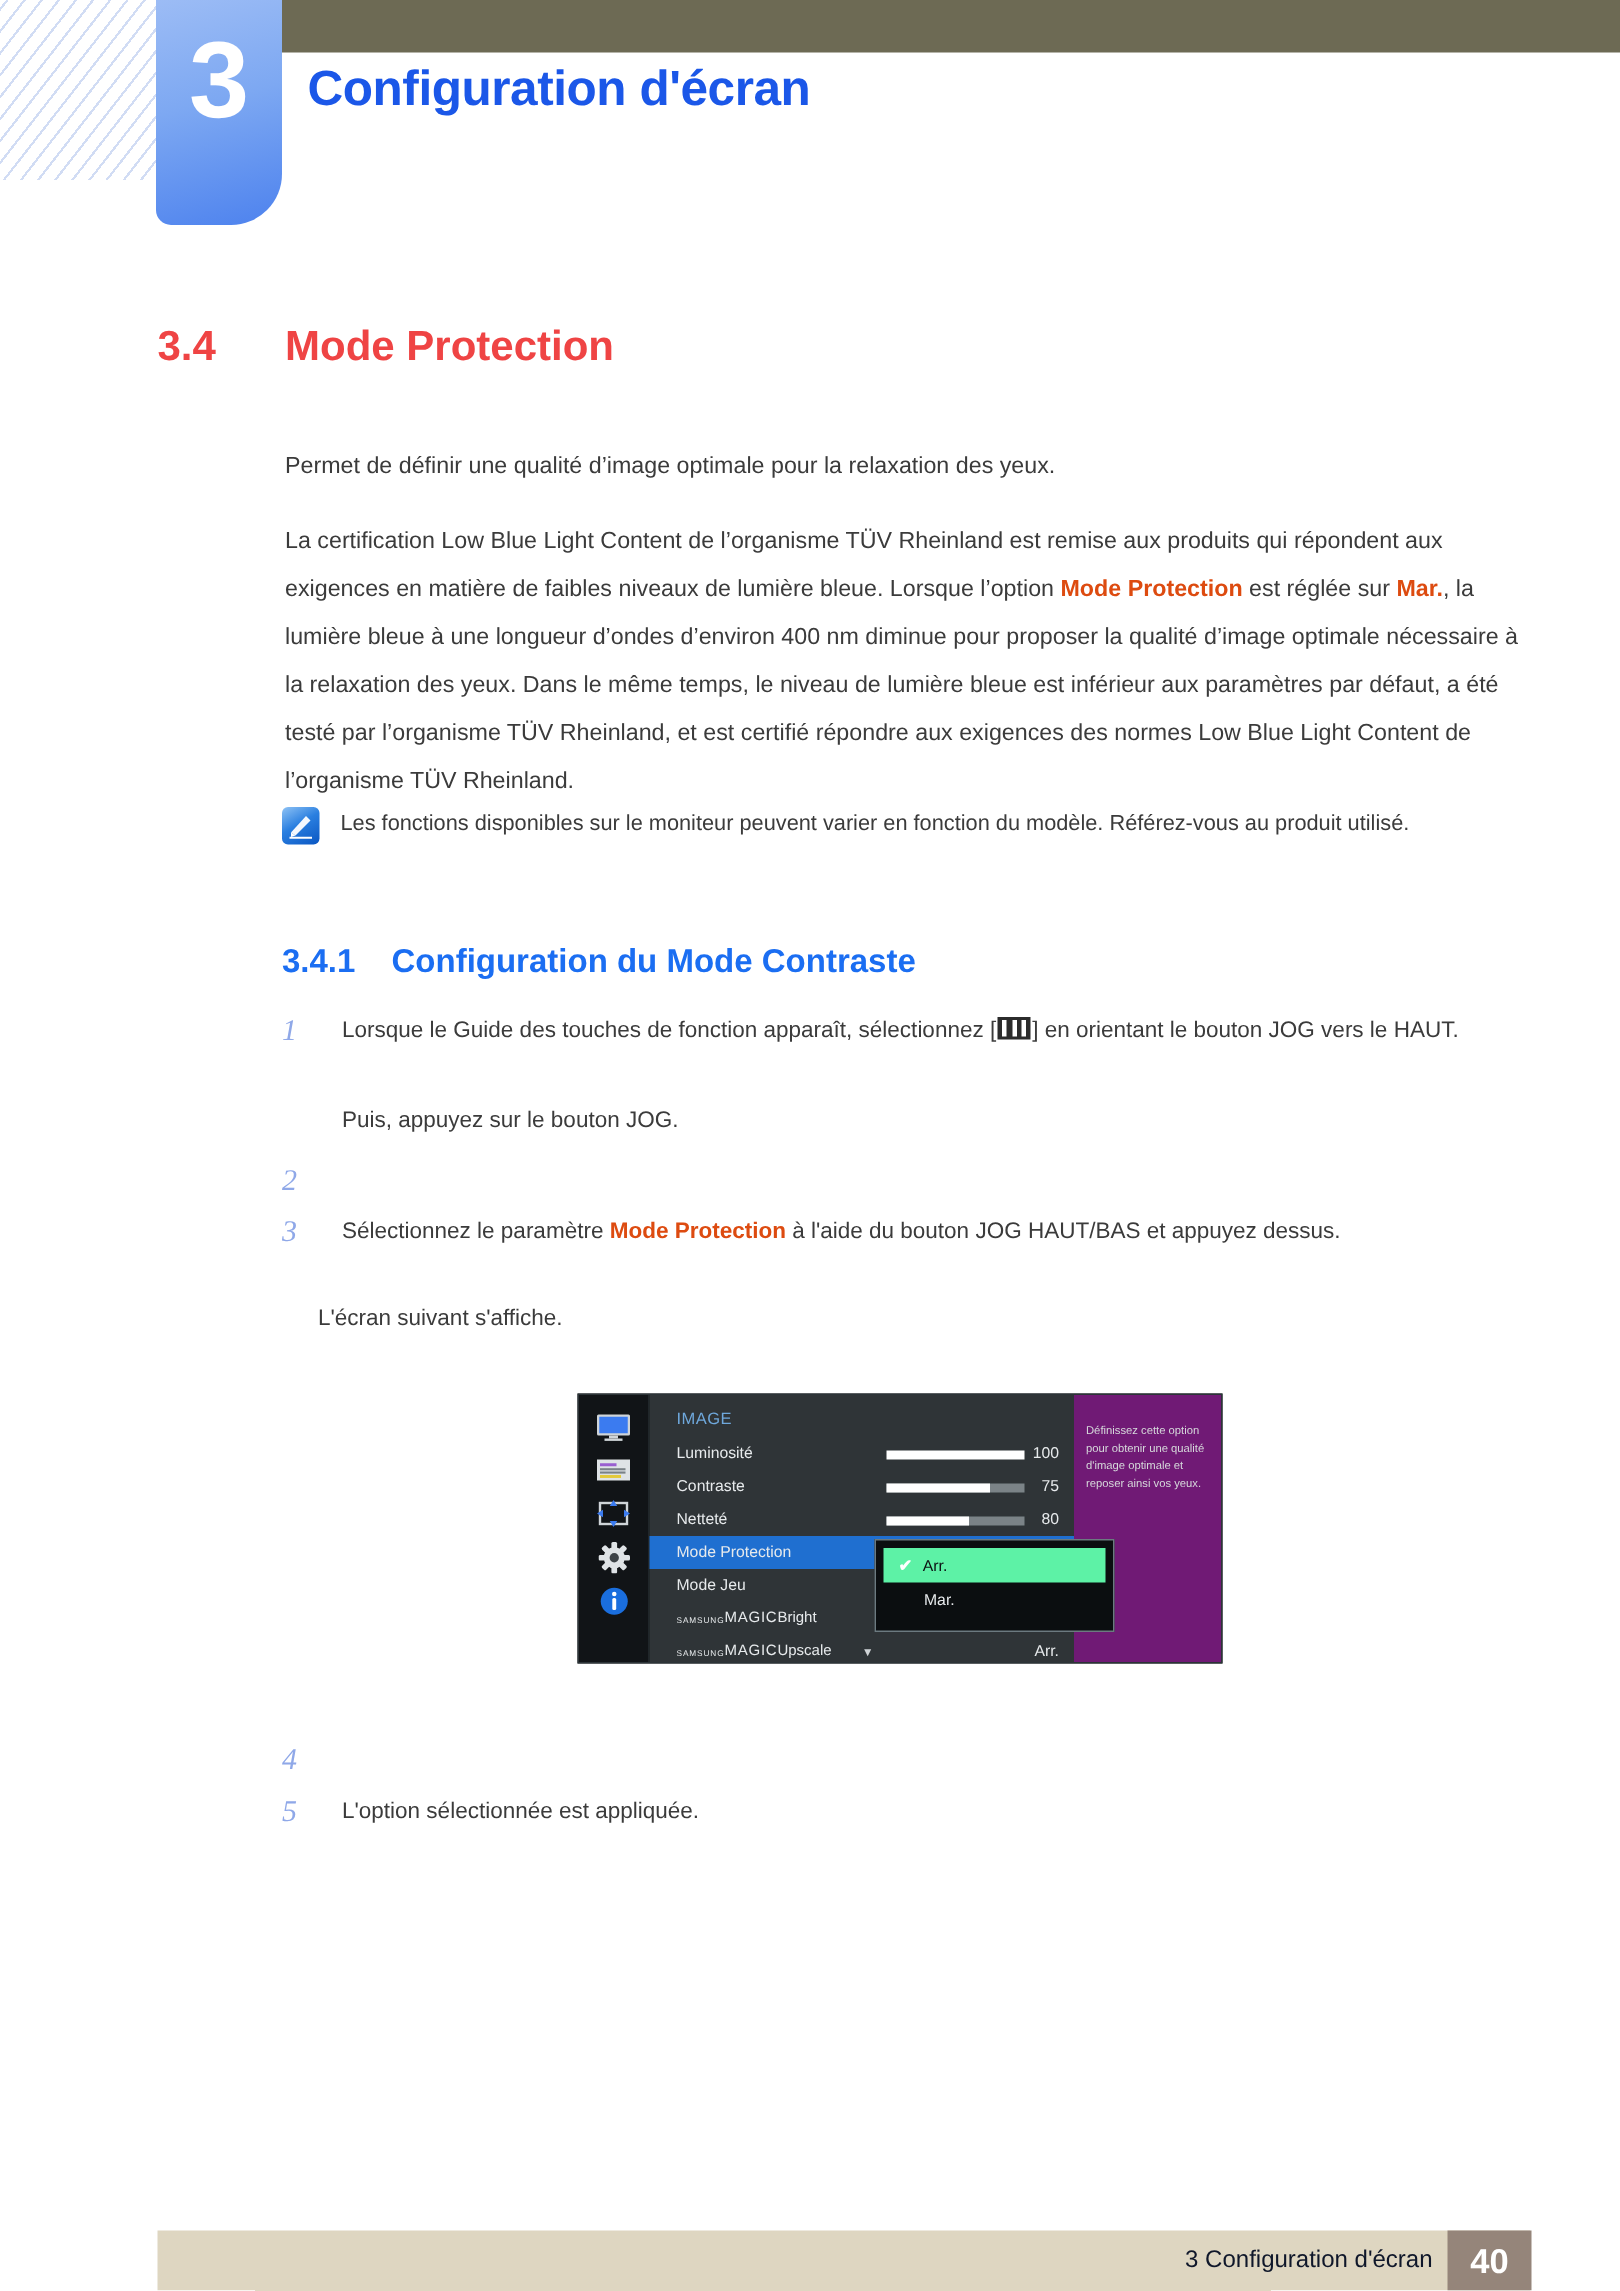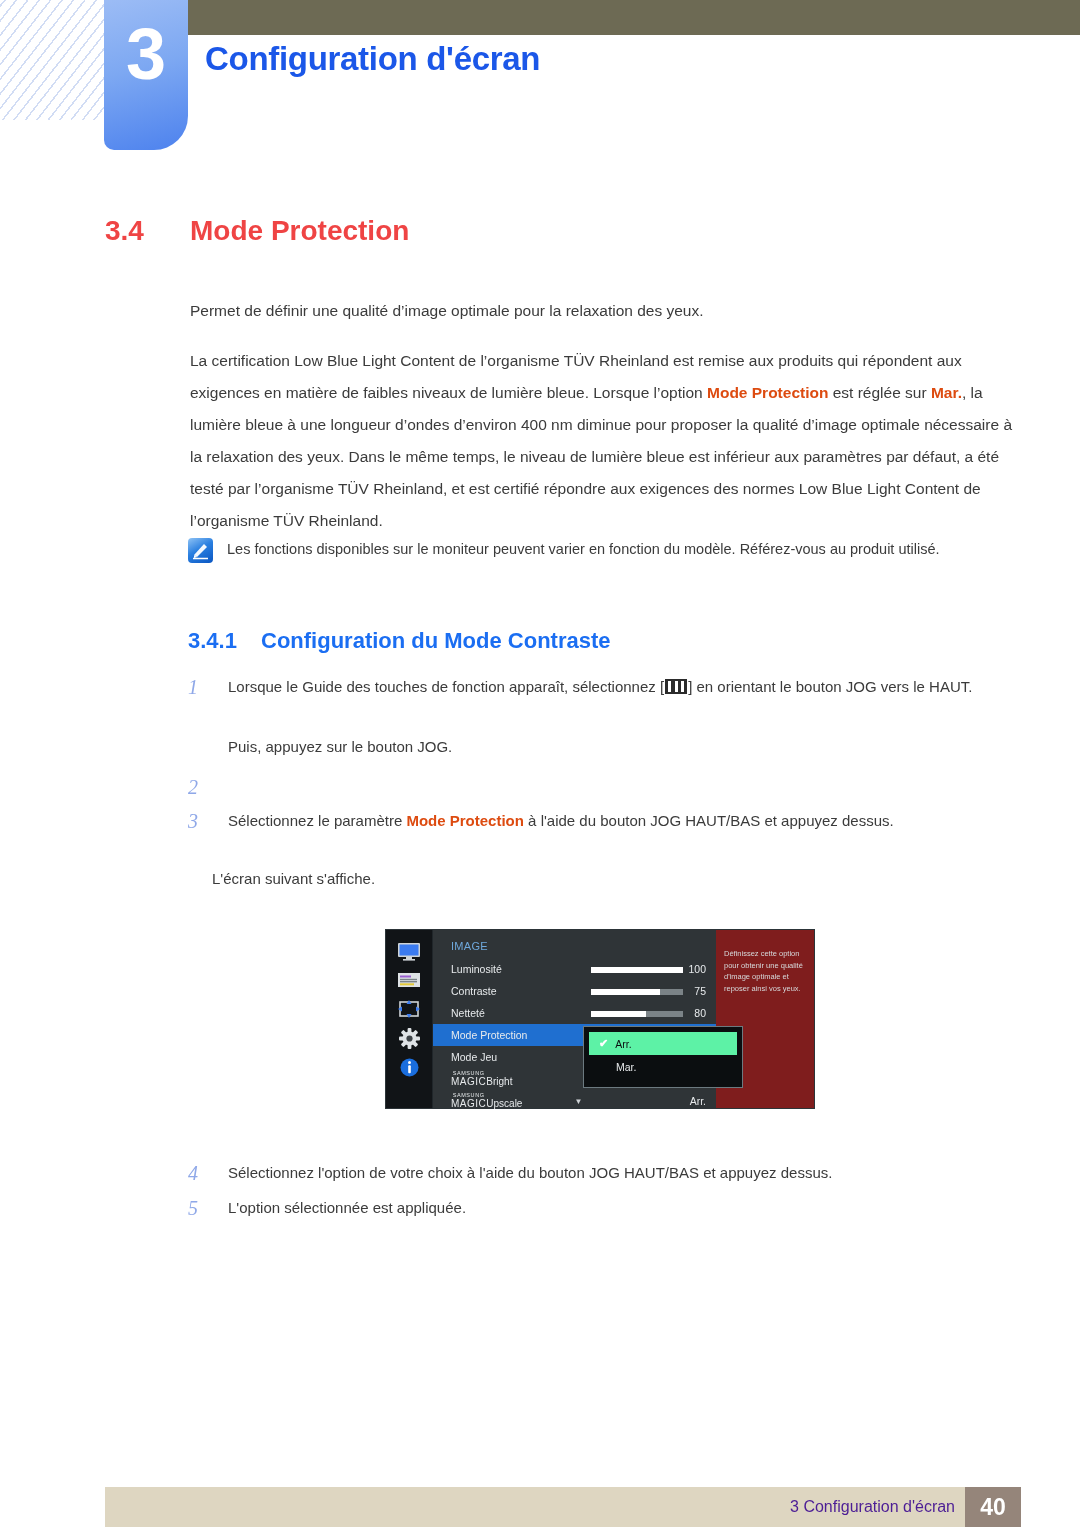--- a/index.html
+++ b/index.html
@@ -108,35 +108,35 @@
     border: 1px solid #2c3438;
   }
   .osd-icons {
     width: 47px; background: #111417; display: flex; flex-direction: column;
     align-items: center; padding-top: 11px; gap: 9px;
     border-right: 1px solid #20262a;
   }
   .osd-ic { width: 26px; height: 20px; display:flex; align-items:center; justify-content:center; }
   .osd-main { flex: 1; background: #2f3437; position: relative; padding: 8px 0 0 0; }
   .osd-help {
-    width: 98px; background: #7f1d1d; color: #d6d9db;
+    width: 98px; background: #701a75; color: #d6d9db;
     font-size: 7.5px; line-height: 11.5px; padding: 18px 6px 0 8px;
   }
   .osd-title { color: #6fa8dc; font-size: 11px; margin: 2px 0 6px 18px; letter-spacing:.3px;}
   .osd-row {
     height: 22px; display: flex; align-items: center;
     color: #e7eaec; font-size: 10.5px; padding-left: 18px; position: relative;
   }
   .osd-row.selected { background: #1f6fd0; }
   .osd-row .lbl { width: 120px; }
   .osd-slider { position:absolute; left: 158px; top: 9px; width: 92px; height: 6px; background:#7b8387; }
   .osd-slider span { display:block; height:100%; background:#ffffff; }
   .osd-val { position: absolute; right: 10px; color:#e7eaec; font-size: 10.5px; }
   .magic { display:flex; align-items:flex-end; line-height:1; }
-  .magic .mg { display:flex; flex-direction:column; align-items:center; }
+  .magic .mg { display:flex; flex-direction:row; align-items:flex-end; }
   .magic .mg .s { font-size: 5.5px; letter-spacing: .6px; }
   .magic .mg .m { font-size: 10px; letter-spacing: .5px; }
   .magic .suffix { font-size: 10px; padding-bottom: 0px; }
   .osd-caret { position:absolute; left: 50%; bottom: 2px; color:#cfd3d6; font-size: 8px; }
 
   .osd-dropdown {
     position: absolute; left: 150px; top: 96px; width: 160px; height: 62px;
     background: #0b0e10; border: 1px solid #6c7a80; padding: 5px;
     z-index: 5;
   }
@@ -147,21 +147,21 @@
   .dd-item .lbl2 { }
   .dd-item.plain { padding-left: 27px; }
 
   
   .footer-bar {
     position: absolute; left: 105px; top: 1487px; width: 915px; height: 40px;
     background: #ded6c1;
   }
   .footer-text {
     position: absolute; right: 125px; top: 1498px;
-    color: #4c1d95; font-size: 16px;
+    color: #0f172a; font-size: 16px;
   }
   .footer-page {
     position: absolute; left: 965px; top: 1487px; width: 56px; height: 40px;
     background: #95857a; color: #ffffff; font-size: 23px; font-weight: bold;
     display: flex; align-items: center; justify-content: center;
   }
 </style>
 </head>
 <body>
 
@@ -323,21 +323,20 @@
           <span class="lbl2">Mar.</span>
         </div>
       </div>
     </div>
 
     <div class="osd-help">Définissez cette option pour obtenir une qualité d'image optimale et reposer ainsi vos yeux.</div>
   </div>
 
   <div class="step" id="step-4">
     <span class="step-num">4</span>
-    <span class="step-body">Sélectionnez l'option de votre choix à l'aide du bouton JOG HAUT/BAS et appuyez dessus.</span>
   </div>
 
   <div class="step" id="step-5">
     <span class="step-num">5</span>
     <span class="step-body">L'option sélectionnée est appliquée.</span>
   </div>
 
   <div class="footer-bar"></div>
   <div class="footer-text">3 Configuration d'écran</div>
   <div class="footer-page">40</div>

